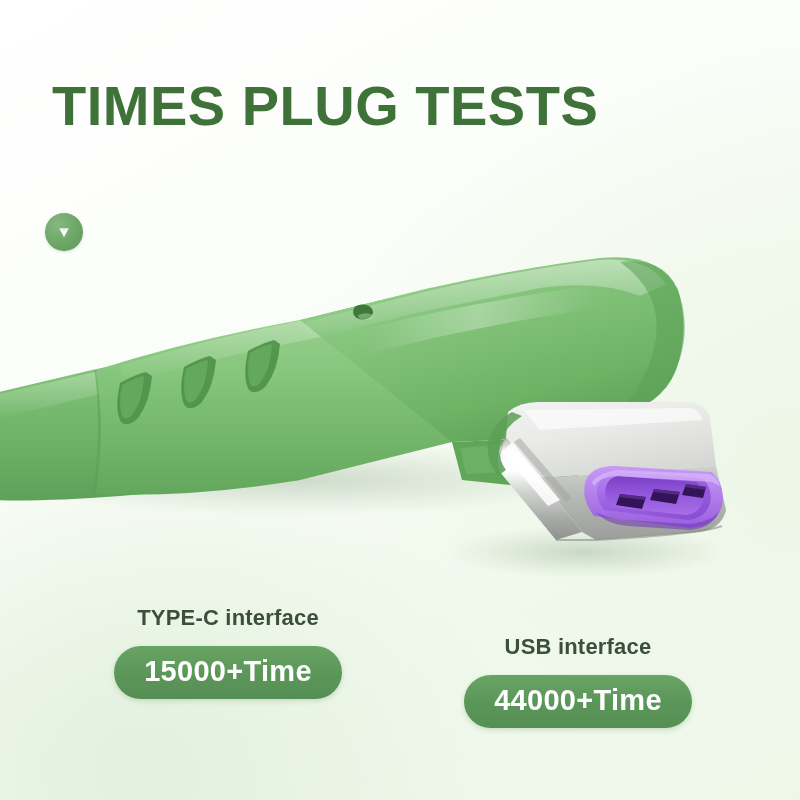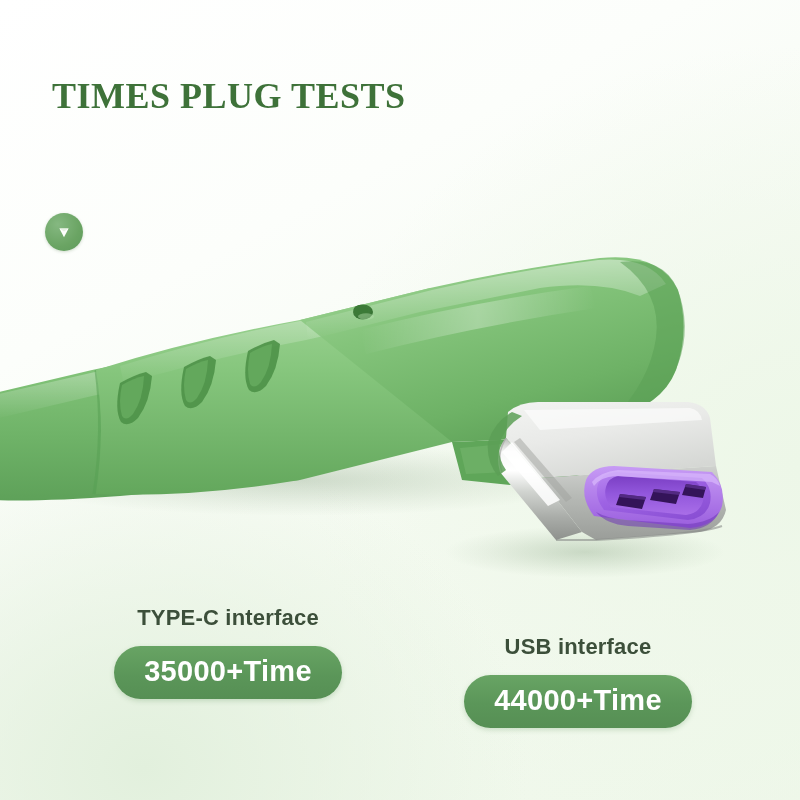--- a/index.html
+++ b/index.html
@@ -20,27 +20,26 @@
       radial-gradient(ellipse 620px 520px at 18% 96%, #e2f0dd 0%, rgba(226,240,221,0) 62%),
       radial-gradient(ellipse 700px 600px at 100% 58%, #edf7e8 0%, rgba(237,247,232,0) 70%),
       linear-gradient(152deg, #ffffff 0%, #fcfefb 30%, #f4faf0 62%, #eef7e9 100%);
   }
 
   
   .title {
     position: absolute;
     left: 52px;
     top: 78px;
-    font-size: 36px;
+    font-size: 56px;
     font-weight: bold;
     letter-spacing: 0.5px;
     color: #3e7239;
     white-space: nowrap;
     line-height: 1;
-    font-family: Liberation Serif, serif;
   }
 
   
   .badge {
     position: absolute;
     left: 45px;
     top: 213px;
     width: 38px;
     height: 38px;
     border-radius: 50%;
@@ -279,21 +278,21 @@
       </g>
 
       <path d="M 500,262 Q 506,246 522,236 L 512,232 Q 494,242 488,262 Q 486,282 498,296 L 506,290 Q 497,278 500,262 Z" fill="#5c9f56" opacity="0.85"></path>
     </svg>
   </div>
 
   <div class="metrics">
 
     <div class="metric left">
       <div class="metric-label">TYPE-C interface</div>
-      <div class="metric-pill">35000+Time</div>
+      <div class="metric-pill">15000+Time</div>
     </div>
 
     <div class="metric right">
       <div class="metric-label">USB interface</div>
       <div class="metric-pill">44000+Time</div>
     </div>
 
   </div>
 </div>
 

